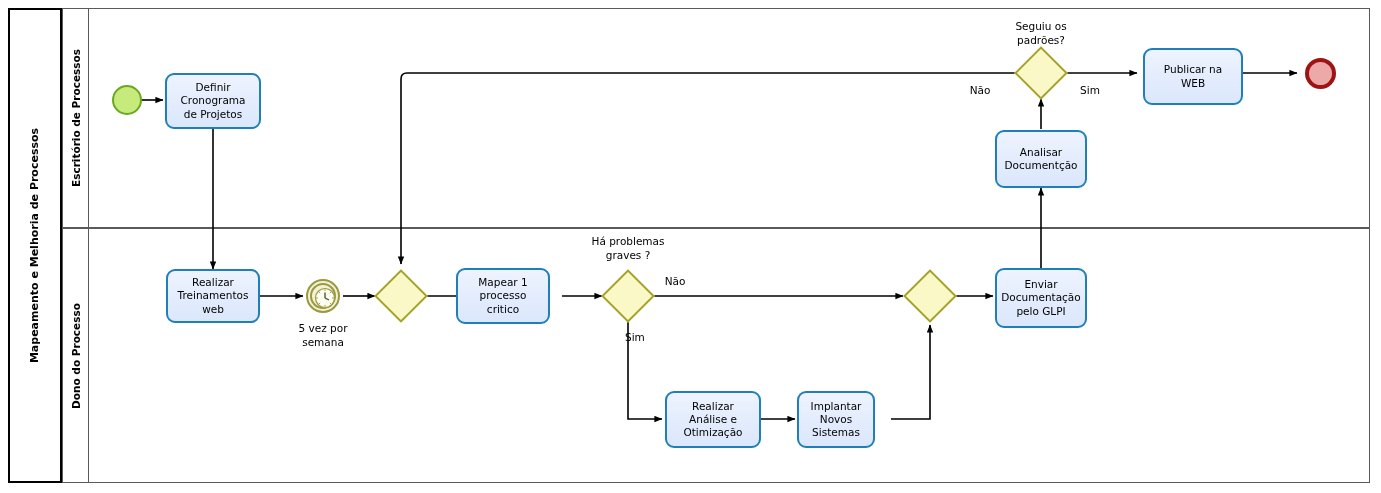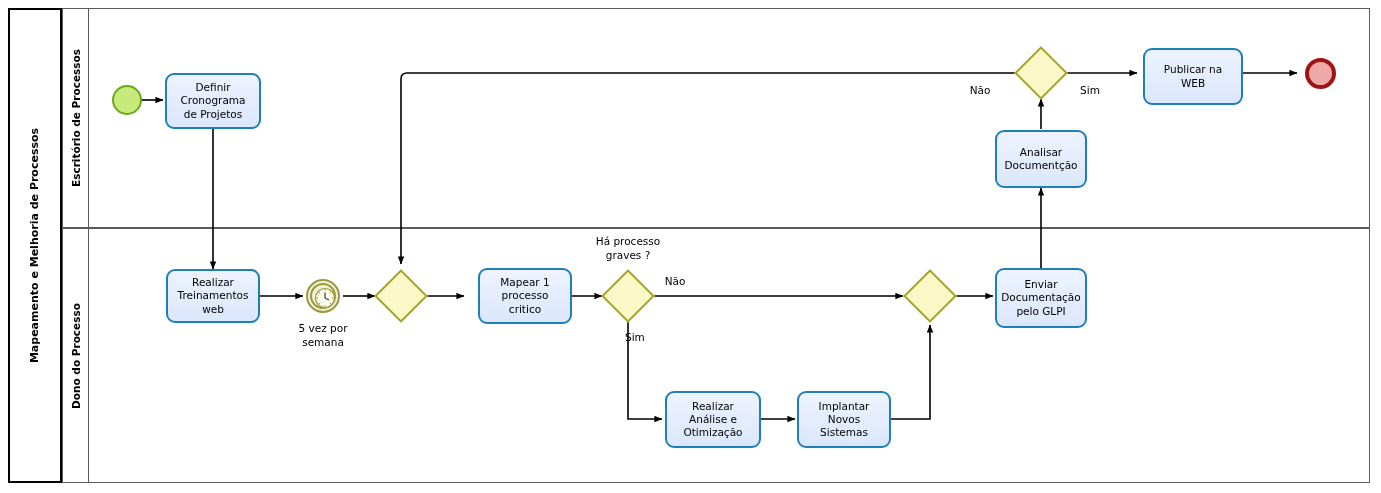--- a/index.html
+++ b/index.html
@@ -143,33 +143,33 @@
     <span style="white-space:pre-line">Publicar na
 WEB</span>
   </div>
 
   <div class="task" style="left:166px;top:269px;width:94px;height:54px;">
     <span style="white-space:pre-line">Realizar
 Treinamentos
 web</span>
   </div>
 
-  <div class="task" style="left:478px;top:268px;width:94px;height:56px;text-align:center;">
+  <div class="task" style="left:456px;top:268px;width:94px;height:56px;text-align:center;">
     <span style="white-space:pre-line">Mapear 1
 processo
 critico</span>
   </div>
 
   <div class="task" style="left:665px;top:391px;width:96px;height:57px;">
     <span style="white-space:pre-line">Realizar
 Análise e
 Otimização</span>
   </div>
 
-  <div class="task" style="left:797px;top:391px;width:94px;height:57px;">
+  <div class="task" style="left:797px;top:391px;width:78px;height:57px;">
     <span style="white-space:pre-line">Implantar
 Novos
 Sistemas</span>
   </div>
 
   <div class="task" style="left:995px;top:268px;width:92px;height:60px;">
     <span style="white-space:pre-line">Enviar
 Documentação
 pelo GLPI</span>
   </div>
@@ -183,26 +183,28 @@
   </div>
 
   <div class="gw" style="left:911px;top:277px;width:38px;height:38px;">
     <div class="dia"></div>
   </div>
 
   <div class="gw" style="left:1022px;top:54px;width:38px;height:38px;">
     <div class="dia"></div>
   </div>
 
+  <div class="lbl" style="left:981px;top:20px;width:120px;">Seguiu os
+padrões?</div>
 
   <div class="lbl" style="left:960px;top:84px;width:40px;text-align:center;">Não</div>
 
   <div class="lbl" style="left:1070px;top:84px;width:40px;text-align:center;">Sim</div>
 
-  <div class="lbl" style="left:573px;top:235px;width:110px;">Há processo
+  <div class="lbl" style="left:573px;top:235px;width:110px;">Há problemas
 graves ?</div>
 
   <div class="lbl" style="left:655px;top:275px;width:40px;text-align:center;">Não</div>
 
   <div class="lbl" style="left:625px;top:331px;width:40px;text-align:left;">Sim</div>
 
   <div class="lbl" style="left:283px;top:322px;width:80px;">5 vez por
 semana</div>
 
 </div>

